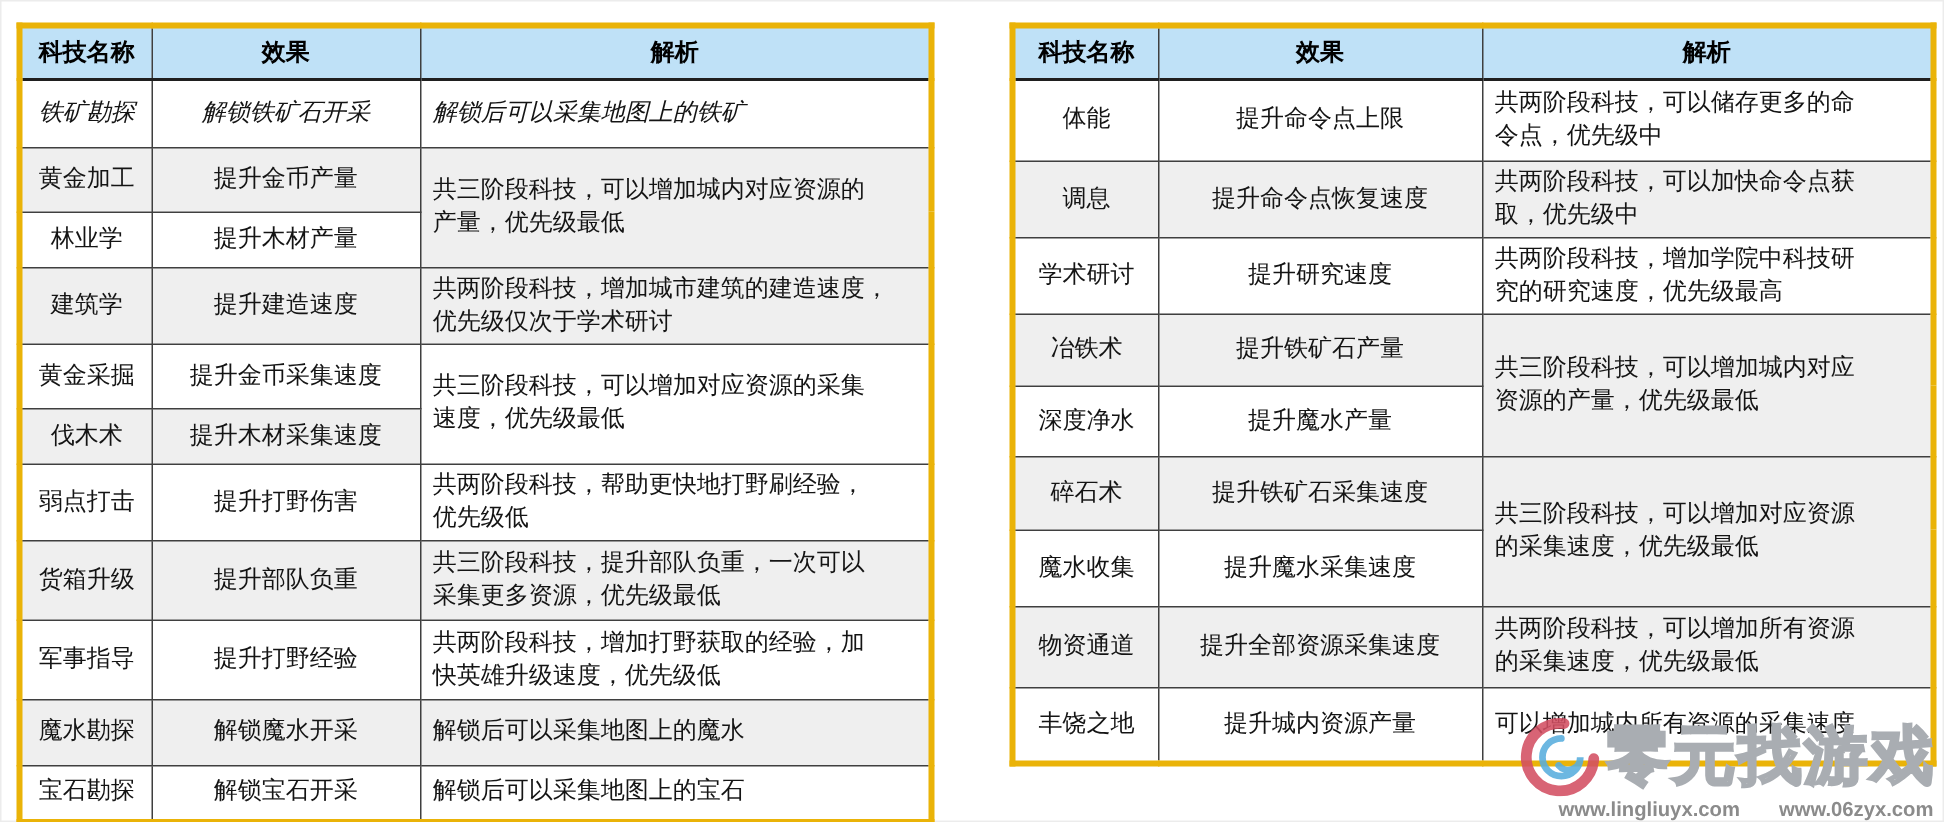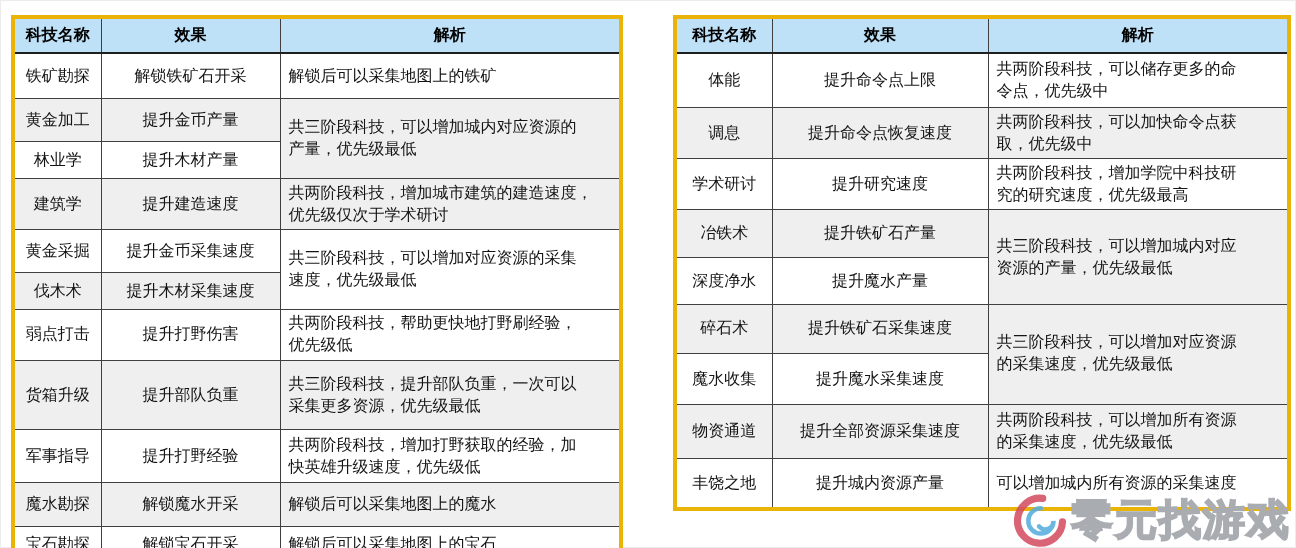--- a/index.html
+++ b/index.html
@@ -91,21 +91,21 @@
         <col style="width:341px">
       </colgroup>
     <thead>
         <tr>
           <th>科技名称</th>
           <th>效果</th>
           <th>解析</th>
         </tr>
       </thead>
     <tbody>
-        <tr style="height: 45px;">
+        <tr style="height: 45px; font-style: italic;">
           <td class="c">铁矿勘探</td>
           <td class="c">解锁铁矿石开采</td>
           <td class="analysis">解锁后可以采集地图上的铁矿</td>
         </tr>
         <tr class="stripe" style="height: 43px;">
           <td class="c">黄金加工</td>
           <td class="c">提升金币产量</td>
           <td class="analysis" rowspan="2">共三阶段科技，可以增加城内对应资源的
 产量，优先级最低</td>
         </tr>
@@ -128,21 +128,21 @@
         <tr class="stripe" style="height: 37px;">
           <td class="c">伐木术</td>
           <td class="c">提升木材采集速度</td>
         </tr>
         <tr style="height: 48px; font-family: Liberation Mono, monospace;">
           <td class="c">弱点打击</td>
           <td class="c">提升打野伤害</td>
           <td class="analysis">共两阶段科技，帮助更快地打野刷经验，
 优先级低</td>
         </tr>
-        <tr class="stripe" style="height: 69px;">
+        <tr class="stripe" style="height: 53px;">
           <td class="c">货箱升级</td>
           <td class="c">提升部队负重</td>
           <td class="analysis">共三阶段科技，提升部队负重，一次可以
 采集更多资源，优先级最低</td>
         </tr>
         <tr style="height: 53px; padding-left: 42px;">
           <td class="c">军事指导</td>
           <td class="c">提升打野经验</td>
           <td class="analysis">共两阶段科技，增加打野获取的经验，加
 快英雄升级速度，优先级低</td>
@@ -227,15 +227,19 @@
   </table>
 
   <div class="watermark">
     <div class="wm-row">
       <svg class="wm-logo" width="54" height="54" viewBox="0 0 60 60">
         <path d="M33 6 A 25 25 0 1 0 55 32" fill="none" stroke="#d34f63" stroke-width="8" stroke-linecap="round"></path>
         <path d="M31 17 A 14 14 0 1 0 45 31 A 9 9 0 0 1 29 37" fill="none" stroke="#58aede" stroke-width="5" stroke-linecap="round"></path>
       </svg>
       <div class="wm-title">零元找游戏</div>
     </div>
+    <div class="wm-urls">
+      <span>www.lingliuyx.com</span>
+      <span>www.06zyx.com</span>
+    </div>
   </div>
 
 </div>
 
 </body></html>

